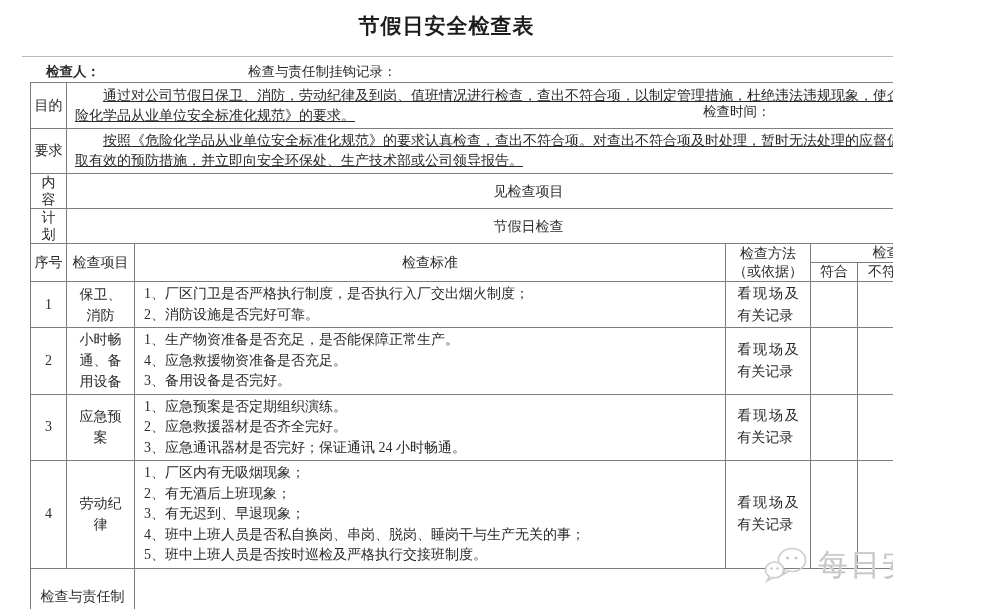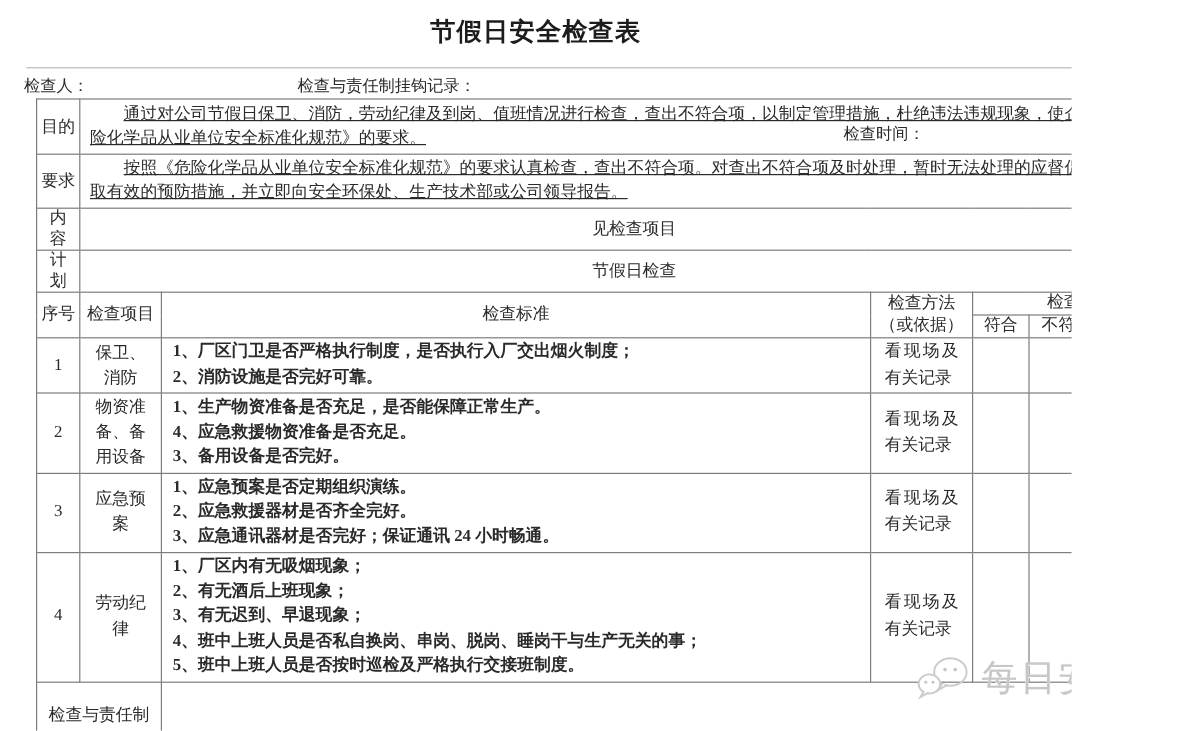--- a/index.html
+++ b/index.html
@@ -6,21 +6,21 @@
   html,body { background:#ffffff; }
   body { font-family:"Liberation Serif","DejaVu Serif",serif; color:#262626; }
   .page { position:relative; width:893px; height:609px; background:#ffffff; overflow:hidden; }
 
   .title { position:absolute; top:12px; left:0; width:100%; text-align:center;
            font-size:21px; font-weight:bold; letter-spacing:1px; color:#1c1c1c; }
 
   .top-rule { position:absolute; top:56px; left:22px; width:968px; border-top:1px solid #b9b9b9; }
 
   .meta { position:absolute; top:63px; left:0; width:100%; font-size:13.5px; color:#2a2a2a; }
-  .meta .m-inspector { position:absolute; left:20px; }
+  .meta .m-inspector { position:absolute; left:46px;font-weight:bold; }
   .meta .m-unit { position:absolute; left:248px; }
   .meta .m-time { position:absolute; left:703px;margin-top:40px; }
 
   table.form { position:absolute; top:82px; left:30px; width:960px;
                border-collapse:collapse; table-layout:fixed; }
   table.form td, table.form th { border:1px solid #7d7d7d; font-weight:normal;
                font-size:14px; color:#2a2a2a; vertical-align:middle; overflow:hidden; }
 
   .h-goal{height:46px} .h-req{height:40px} .h-content{height:21px} .h-plan{height:21px}
   .h-hdr{height:19px} .h-r1{height:43px} .h-r2{height:65px} .h-r3{height:57px}
@@ -29,21 +29,21 @@
   td.lbl { text-align:center;margin-left:48px; }
   td.info-text { text-align:left; padding:2px 8px; line-height:20px; text-indent:2em;text-decoration:underline; }
   td.info-center { text-align:center; font-size:13.5px; line-height:17px; padding:0 4px; }
 
   th.hdr { text-align:center; line-height:18px; padding:0 2px; }
   th.hdr div { line-height:18px;font-family:Liberation Serif, serif; }
 
   td.c-no { text-align:center; }
   td.c-item { text-align:center; padding:0 8px; line-height:21px; }
   td.c-std { text-align:left; padding:2px 6px 2px 9px; }
-  td.c-std .std-line { line-height:20.5px; white-space:nowrap;font-weight:bold; }
+  td.c-std .std-line { line-height:20.5px; white-space:nowrap; }
   td.c-method { text-align:center; }
   td.c-method .method-inner { display:inline-block; max-width:4.4em; line-height:22px; text-align:justify; }
   td.c-footer-label { text-align:center; padding:0 4px; line-height:22px; }
   td.c-footer-content { position:relative; }
 
   .watermark { position:absolute; top:538px; left:763px; height:54px;
                display:flex; align-items:center; gap:9px; pointer-events:none; }
   .watermark .wm-text { font-size:30px; letter-spacing:2px; color:#c7c7c7;
                text-shadow:0 1px 0 #ffffff, 0 0 1px #dcdcdc; white-space:nowrap; }
   .wm-icon { flex:0 0 auto; }
@@ -116,21 +116,21 @@
         <div class="std-line">1、厂区门卫是否严格执行制度，是否执行入厂交出烟火制度；</div>
         <div class="std-line">2、消防设施是否完好可靠。</div>
       </td>
       <td class="c-method"><span class="method-inner">看现场及有关记录</span></td>
       <td class="c-conform"></td>
       <td class="c-nonconform"></td>
     </tr>
 
     <tr class="h-r2">
       <td class="c-no">2</td>
-      <td class="c-item">物资准备、备用设备</td>
+      <td class="c-item">小时畅通、备用设备</td>
       <td class="c-std">
         <div class="std-line">1、生产物资准备是否充足，是否能保障正常生产。</div>
         <div class="std-line">4、应急救援物资准备是否充足。</div>
         <div class="std-line">3、备用设备是否完好。</div>
       </td>
       <td class="c-method"><span class="method-inner">看现场及有关记录</span></td>
       <td class="c-conform"></td>
       <td class="c-nonconform"></td>
     </tr>
 

